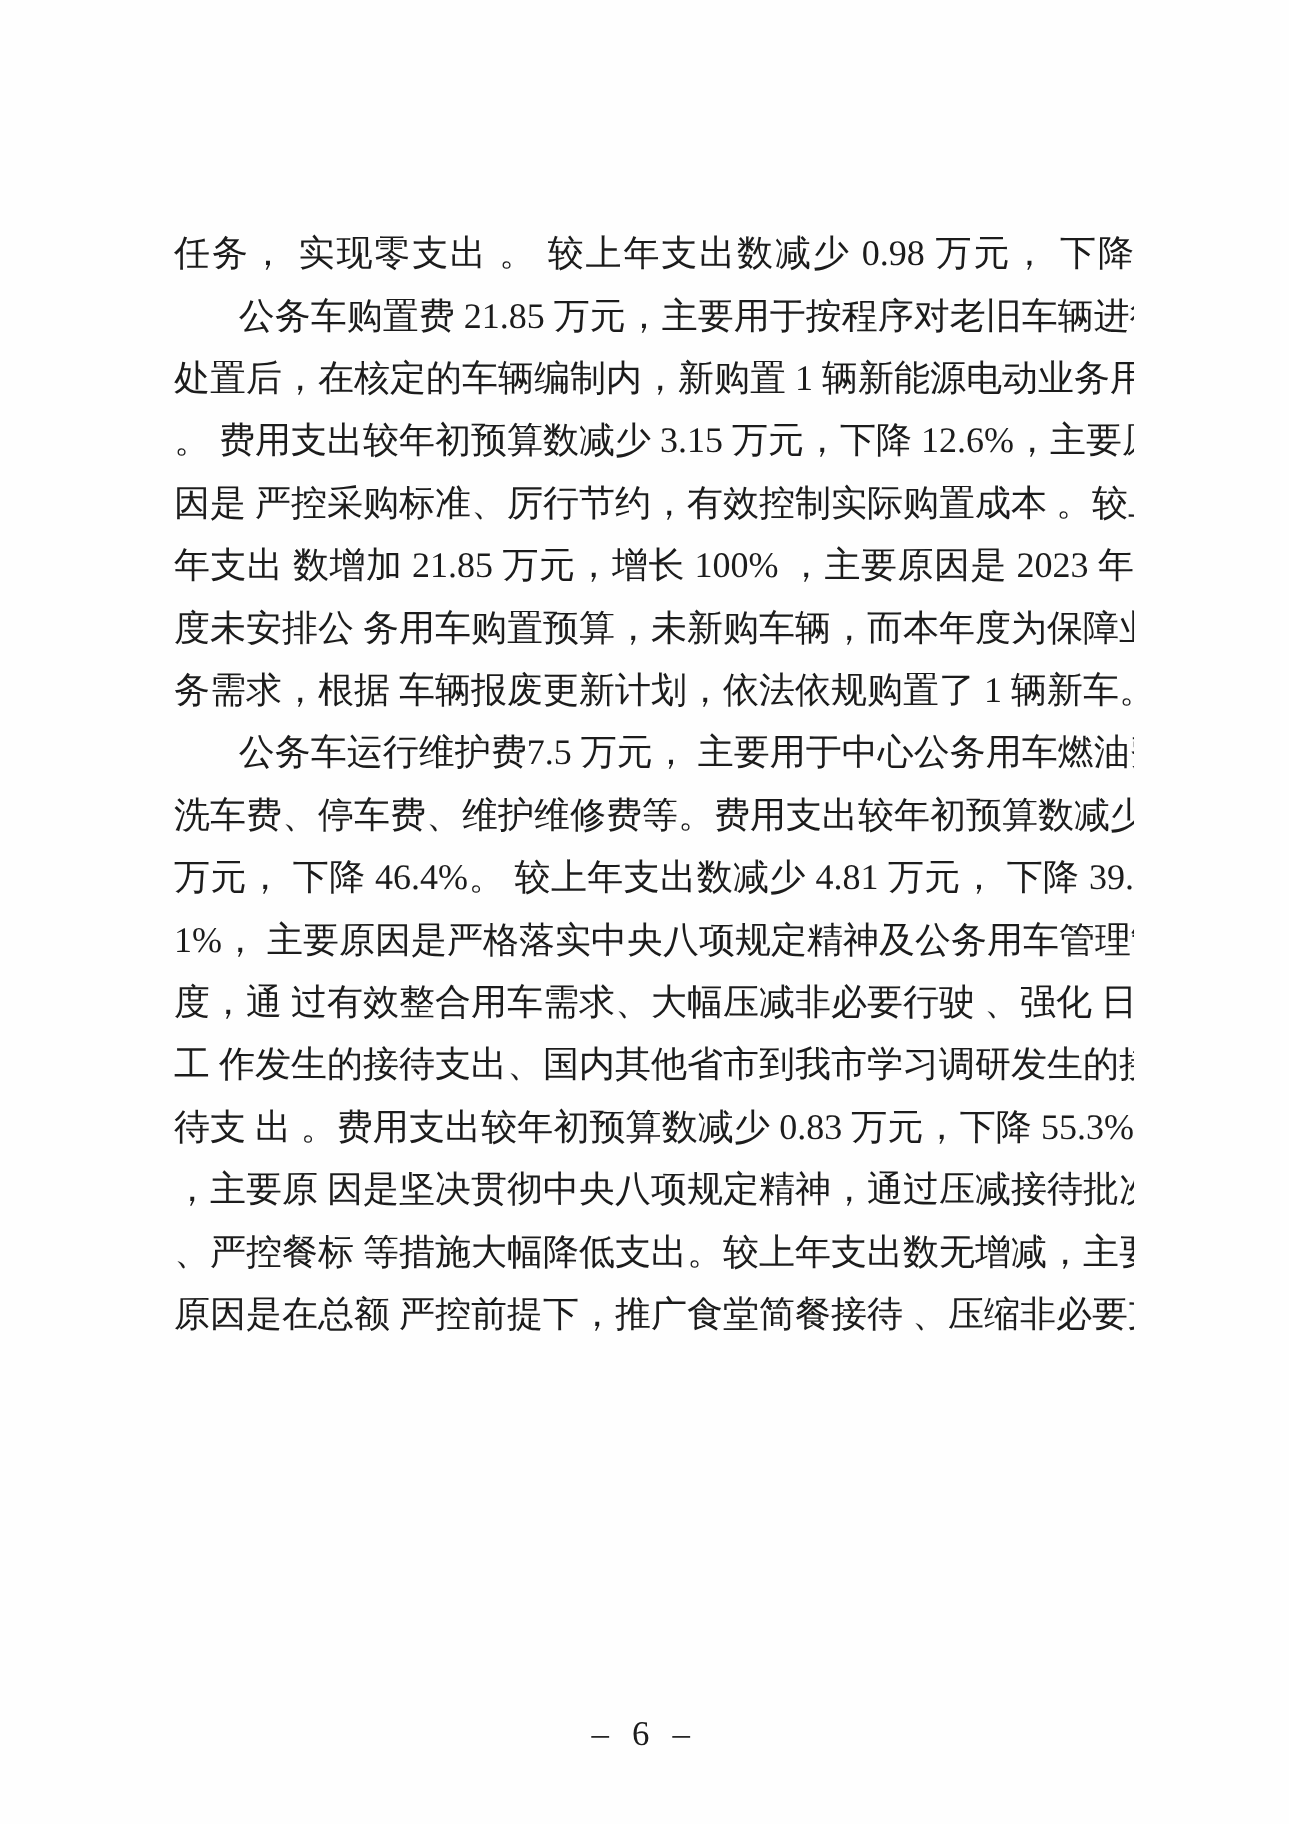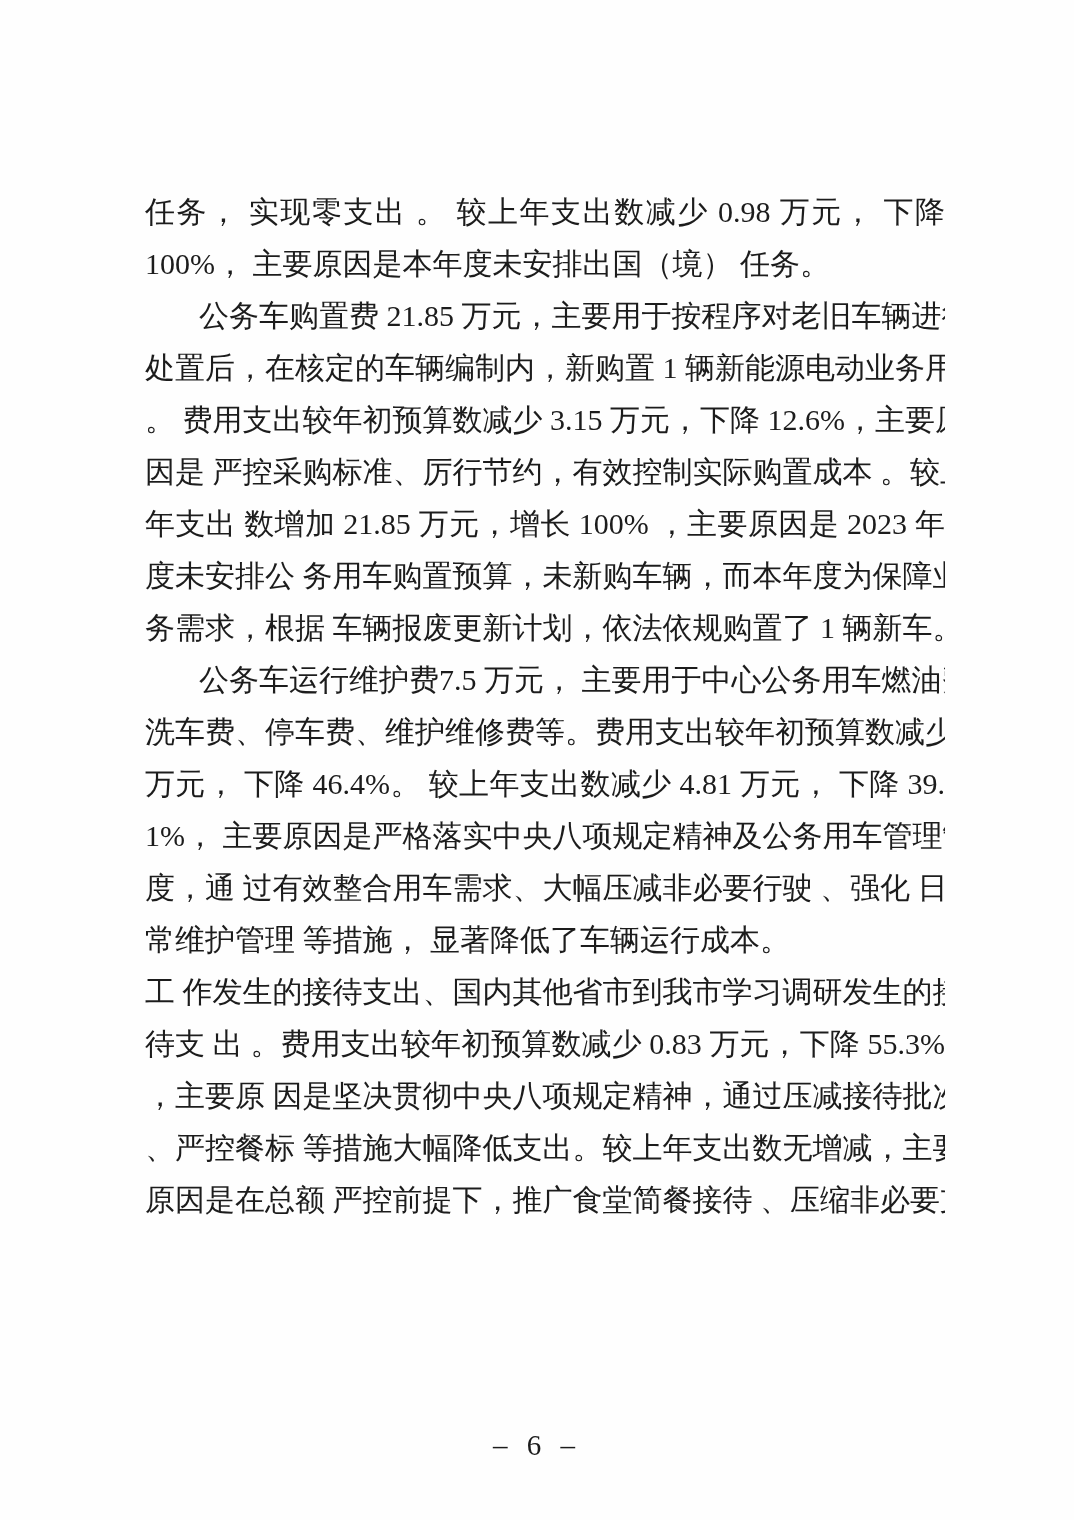--- a/index.html
+++ b/index.html
@@ -53,38 +53,36 @@
     color: #1c1c1c;
   }
 </style>
 </head>
 <body>
 
 <div class="page">
   <div class="text-block" id="doc-body">
       <div class="paragraph">
         <div class="line">任务， 实现零支出 。 较上年支出数减少  0.98  万元， 下降</div>
-        <div class="line para-end">100%，  主要原因是本年度未安排出国（境） 任务。</div>
       </div>
       <div class="paragraph">
         <div class="line indent">公务车购置费  21.85  万元，主要用于按程序对老旧车辆进行</div>
         <div class="line">处置后，在核定的车辆编制内，新购置  1  辆新能源电动业务用车</div>
         <div class="line">。 费用支出较年初预算数减少  3.15  万元，下降  12.6%，主要原</div>
         <div class="line">因是  严控采购标准、厉行节约，有效控制实际购置成本 。较上</div>
         <div class="line">年支出  数增加  21.85  万元，增长  100% ，主要原因是  2023  年</div>
         <div class="line">度未安排公  务用车购置预算，未新购车辆，而本年度为保障业</div>
         <div class="line para-end">务需求，根据  车辆报废更新计划，依法依规购置了  1  辆新车。</div>
       </div>
       <div class="paragraph">
         <div class="line indent">公务车运行维护费7.5 万元， 主要用于中心公务用车燃油费、</div>
         <div class="line">洗车费、停车费、维护维修费等。费用支出较年初预算数减少  6.5</div>
         <div class="line">万元， 下降  46.4%。 较上年支出数减少  4.81  万元， 下降  39.</div>
         <div class="line">1%，  主要原因是严格落实中央八项规定精神及公务用车管理制</div>
         <div class="line">度，通  过有效整合用车需求、大幅压减非必要行驶 、强化 日</div>
-        <div class="line para-end">常维护管理  等措施， 显著降低了车辆运行成本。</div>
       </div>
       <div class="paragraph">
         <div class="line">工 作发生的接待支出、国内其他省市到我市学习调研发生的接</div>
         <div class="line">待支 出 。费用支出较年初预算数减少  0.83  万元，下降  55.3%</div>
         <div class="line">，主要原 因是坚决贯彻中央八项规定精神，通过压减接待批次</div>
         <div class="line">、严控餐标 等措施大幅降低支出。较上年支出数无增减，主要</div>
         <div class="line">原因是在总额 严控前提下，推广食堂简餐接待 、压缩非必要支</div>
       </div>
     </div>
   <div class="footer">– 6 –</div>

